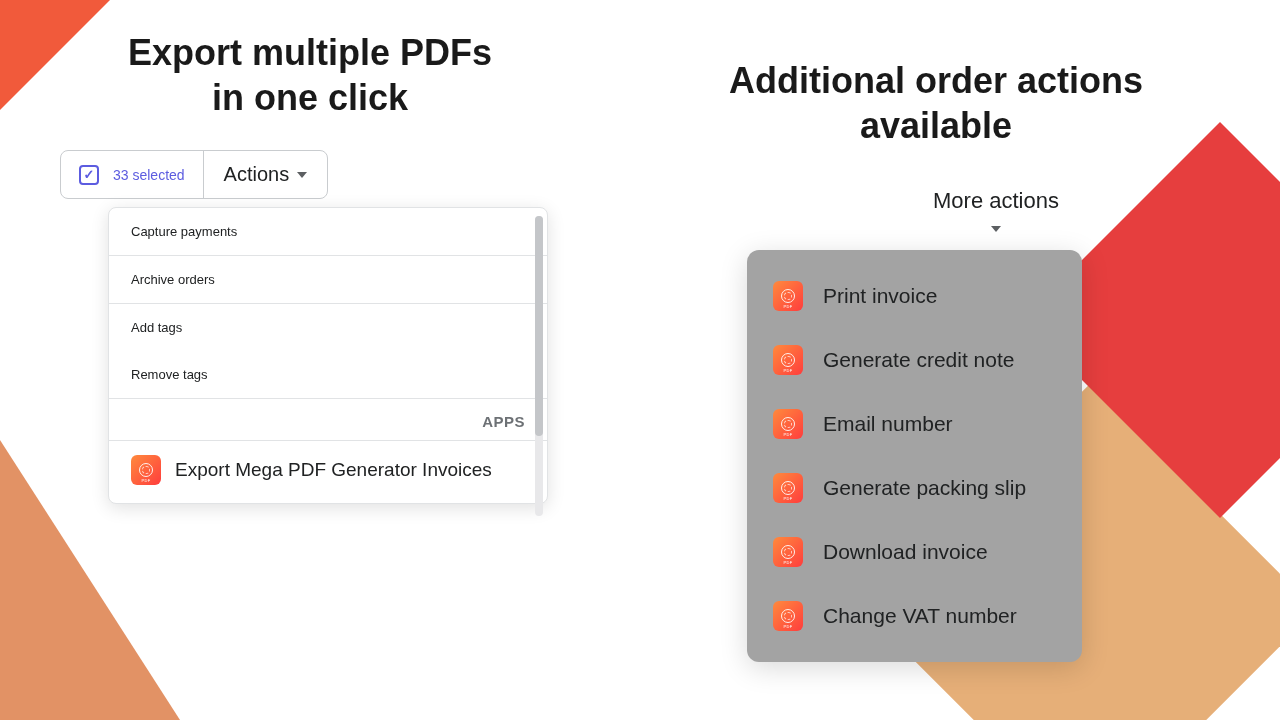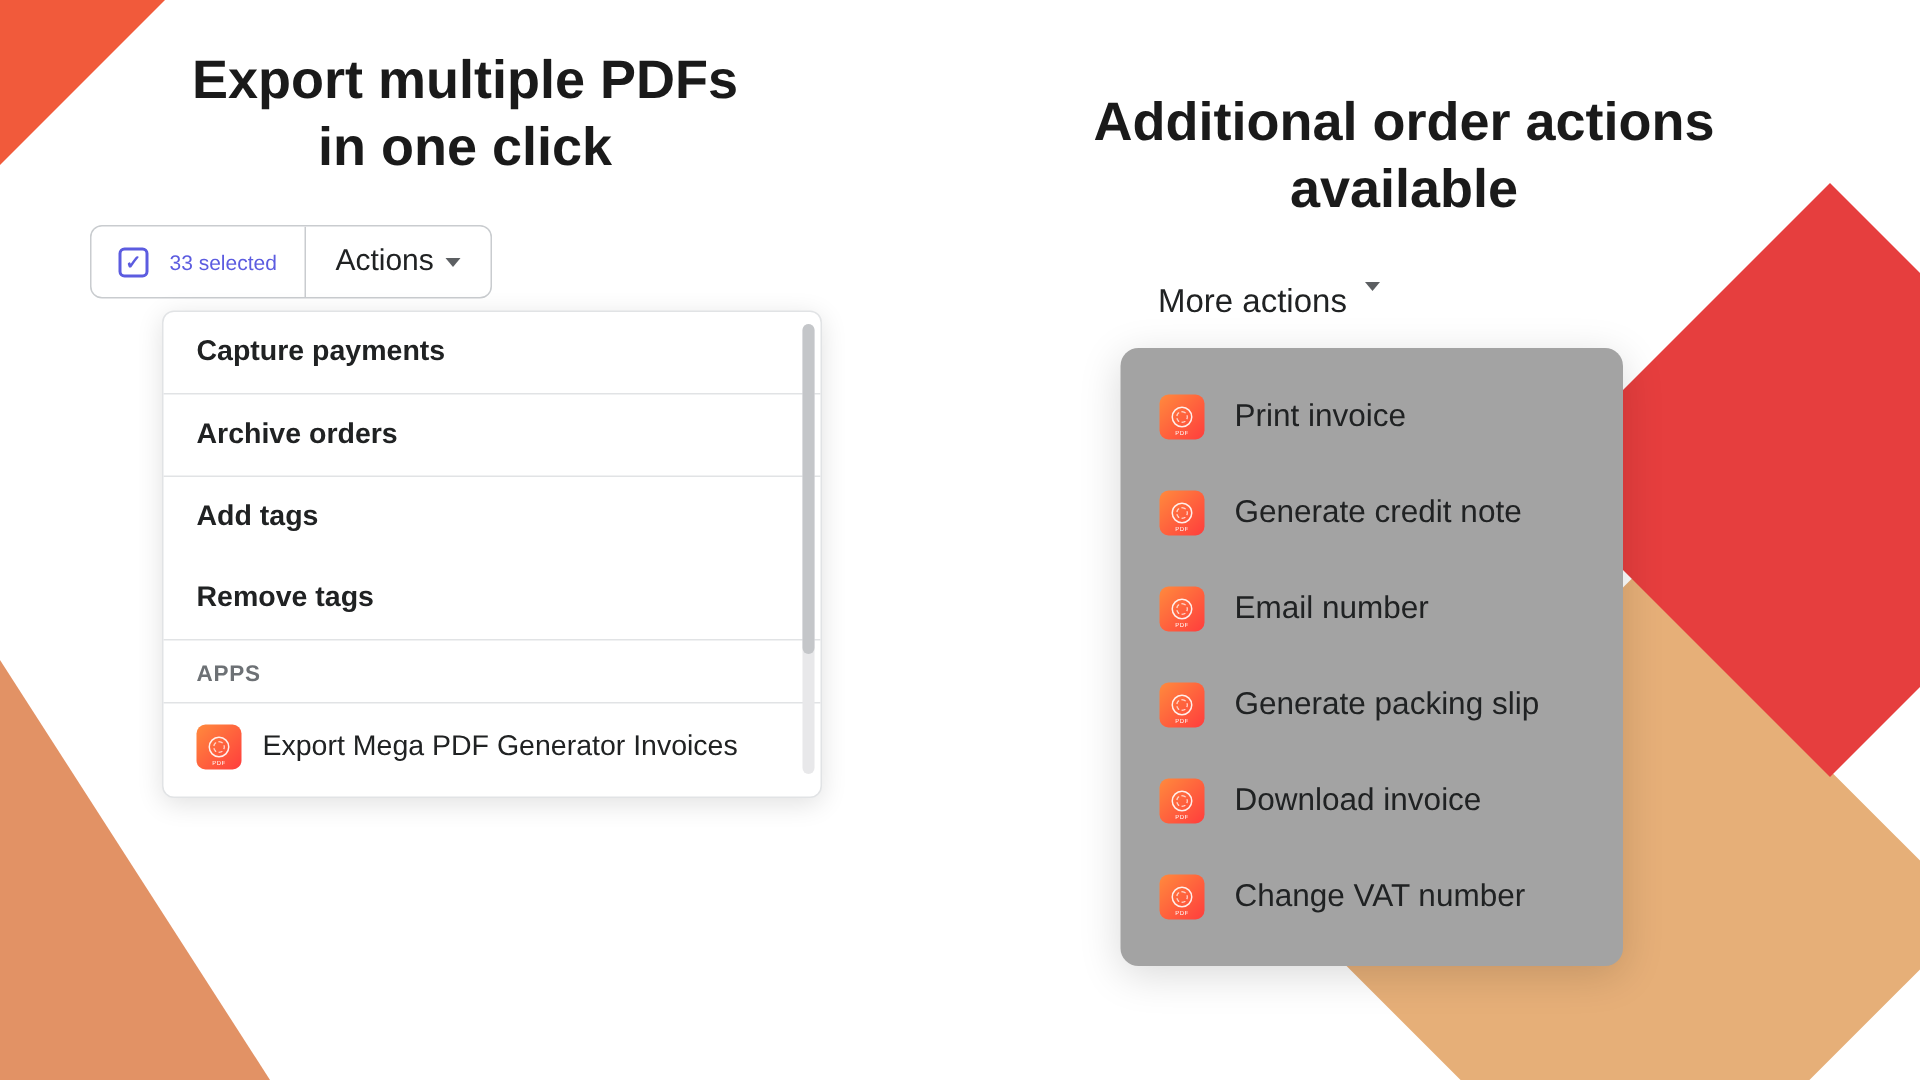--- a/index.html
+++ b/index.html
@@ -111,32 +111,32 @@
       margin-left: 48px;
       width: 440px;
       background: #fff;
       border: 1px solid #e1e3e5;
       border-radius: 8px;
       box-shadow: 0 4px 18px rgba(0,0,0,0.12);
       position: relative;
     }
     .dropdown-item {
       padding: 16px 22px;
-      font-size: 19px;
-      color: #202223;
-      cursor: pointer;
-      font-weight: bold;
+      font-size: 13px;
+      color: #202223;
+      cursor: pointer;
     }
     .dropdown-divider { border-top: 1px solid #e1e3e5; }
     .dropdown-header {
       padding: 14px 22px 10px;
       font-size: 15px;
       font-weight: 700;
       color: #6d7175;
       letter-spacing: 0.5px;
+      text-align: right;
     }
     .dropdown-app-item {
       display: flex;
       align-items: center;
       gap: 14px;
       padding: 14px 22px 18px;
       font-size: 19px;
       color: #202223;
       cursor: pointer;
     }
@@ -148,26 +148,28 @@
       border-radius: 4px;
     }
     .scrollbar-thumb {
       width: 100%; height: 220px;
       background: #c4c6c9;
       border-radius: 4px;
     }
 
     .more-actions-trigger {
       display: flex;
+      align-items: center;
       gap: 12px;
       font-size: 22px;
       color: #202223;
       margin-left: 120px;
       margin-bottom: 18px;
       cursor: pointer;
+      flex-direction: column;
     }
 
     .actions-panel {
       width: 335px;
       margin-left: 95px;
       background: #a3a3a3;
       border-radius: 12px;
       box-shadow: 0 6px 28px rgba(0,0,0,0.15);
       padding: 14px 0;
     }

